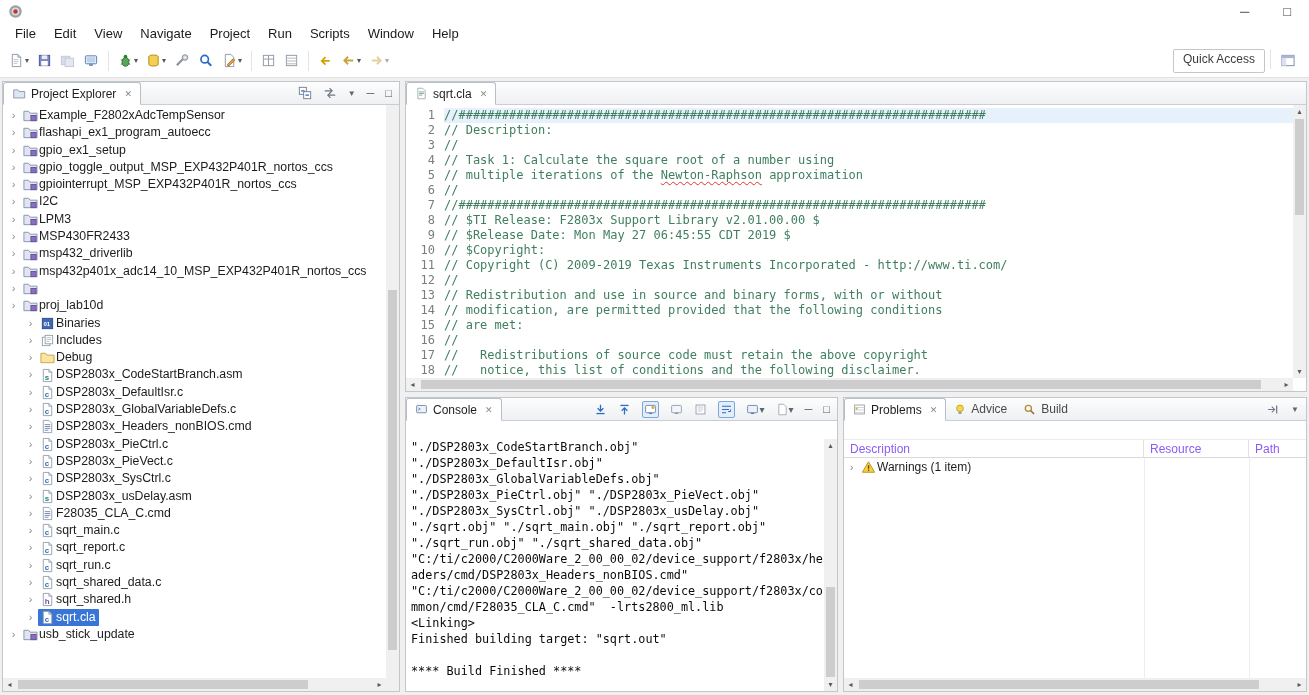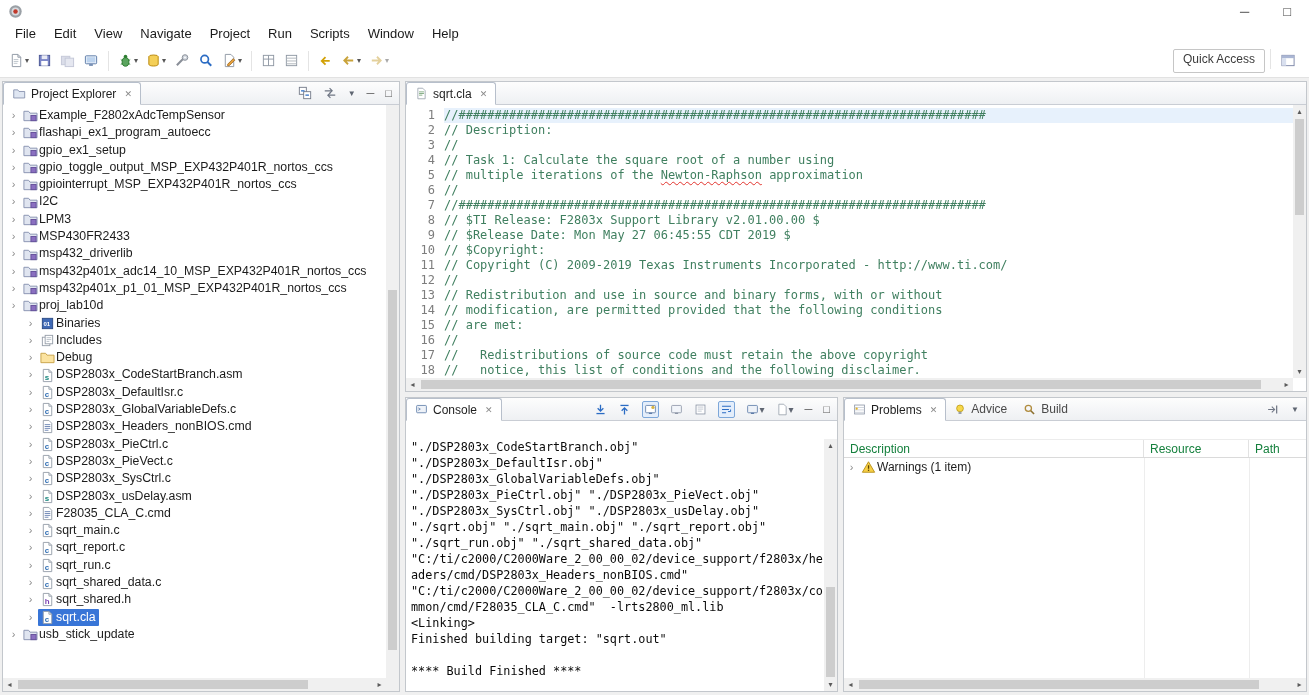--- a/index.html
+++ b/index.html
@@ -62,21 +62,21 @@
   .code-line.cur{background:#e7f1fc}
   .spell{text-decoration:underline wavy #e2342e;text-decoration-thickness:1px;text-underline-offset:2px}
 
   
   .console-sub{position:absolute;top:23px;left:0;right:0;height:18px;font-size:12px;padding:2px 6px;color:#000;background:#fff}
   .console-text{position:absolute;top:41px;left:0;right:13px;bottom:0;overflow:hidden;padding-left:5px;
     font-family:"DejaVu Sans Mono","Liberation Mono",monospace;font-size:11.8px;line-height:16px;white-space:pre;color:#0a0a0a}
 
   
   .pstatus{position:absolute;top:23px;left:0;right:0;height:18px;font-size:12px;padding:2px 7px;color:#111;background:#fff}
-  .phead{position:absolute;top:41px;left:0;right:0;height:19px;display:flex;font-size:12px;color:#15803d;
+  .phead{position:absolute;top:41px;left:0;right:0;height:19px;display:flex;font-size:12px;color:#8b5cf6;
     border-top:1px solid #ececec;border-bottom:1px solid #dadada;background:#fff}
   .pcol{padding:2px 6px;border-right:1px solid #e2e2e2;overflow:hidden}
   .pcol.c0{width:300px}.pcol.c1{width:105px}.pcol.c2{flex:1;border-right:none}
   .pgrid{position:absolute;top:60px;bottom:13px;width:1px;background:#ededed}
   .prows{position:absolute;top:60px;left:0;right:0;bottom:13px;overflow:hidden}
   .prow{display:flex;align-items:center;height:18px;font-size:12px;color:#1c1c1c;white-space:nowrap}
 </style>
 </head>
 <body>
 
@@ -351,21 +351,20 @@
           <span class="titem-label">msp432p401x_adc14_10_MSP_EXP432P401R_nortos_ccs</span>
         </div>
         <div class="tree-row" style="padding-left: 3px;">
           <span class="tw-arrow">›</span>
           <span class="titem-icon">
             <svg width="16" height="15" viewBox="0 0 16 16">
               <path d="M1.5 3.5h5l1.5 2h7.5v8H1.5z" fill="#e0e5f0" stroke="#8892b0"></path>
               <rect x="9" y="8" width="5.5" height="5.5" fill="#8a6fc0" stroke="#64509a"></rect>
             </svg>
           </span>
-          <span class="titem-label">msp432p401x_p1_01_MSP_EXP432P401R_nortos_ccs</span>
         </div>
         <div class="tree-row" style="padding-left: 3px;">
           <span class="tw-arrow">›</span>
           <span class="titem-icon">
             <svg width="16" height="15" viewBox="0 0 16 16">
               <path d="M1.5 3.5h5l1.5 2h7.5v8H1.5z" fill="#e0e5f0" stroke="#8892b0"></path>
               <rect x="9" y="8" width="5.5" height="5.5" fill="#8a6fc0" stroke="#64509a"></rect>
             </svg>
           </span>
           <span class="titem-label">proj_lab10d</span>

